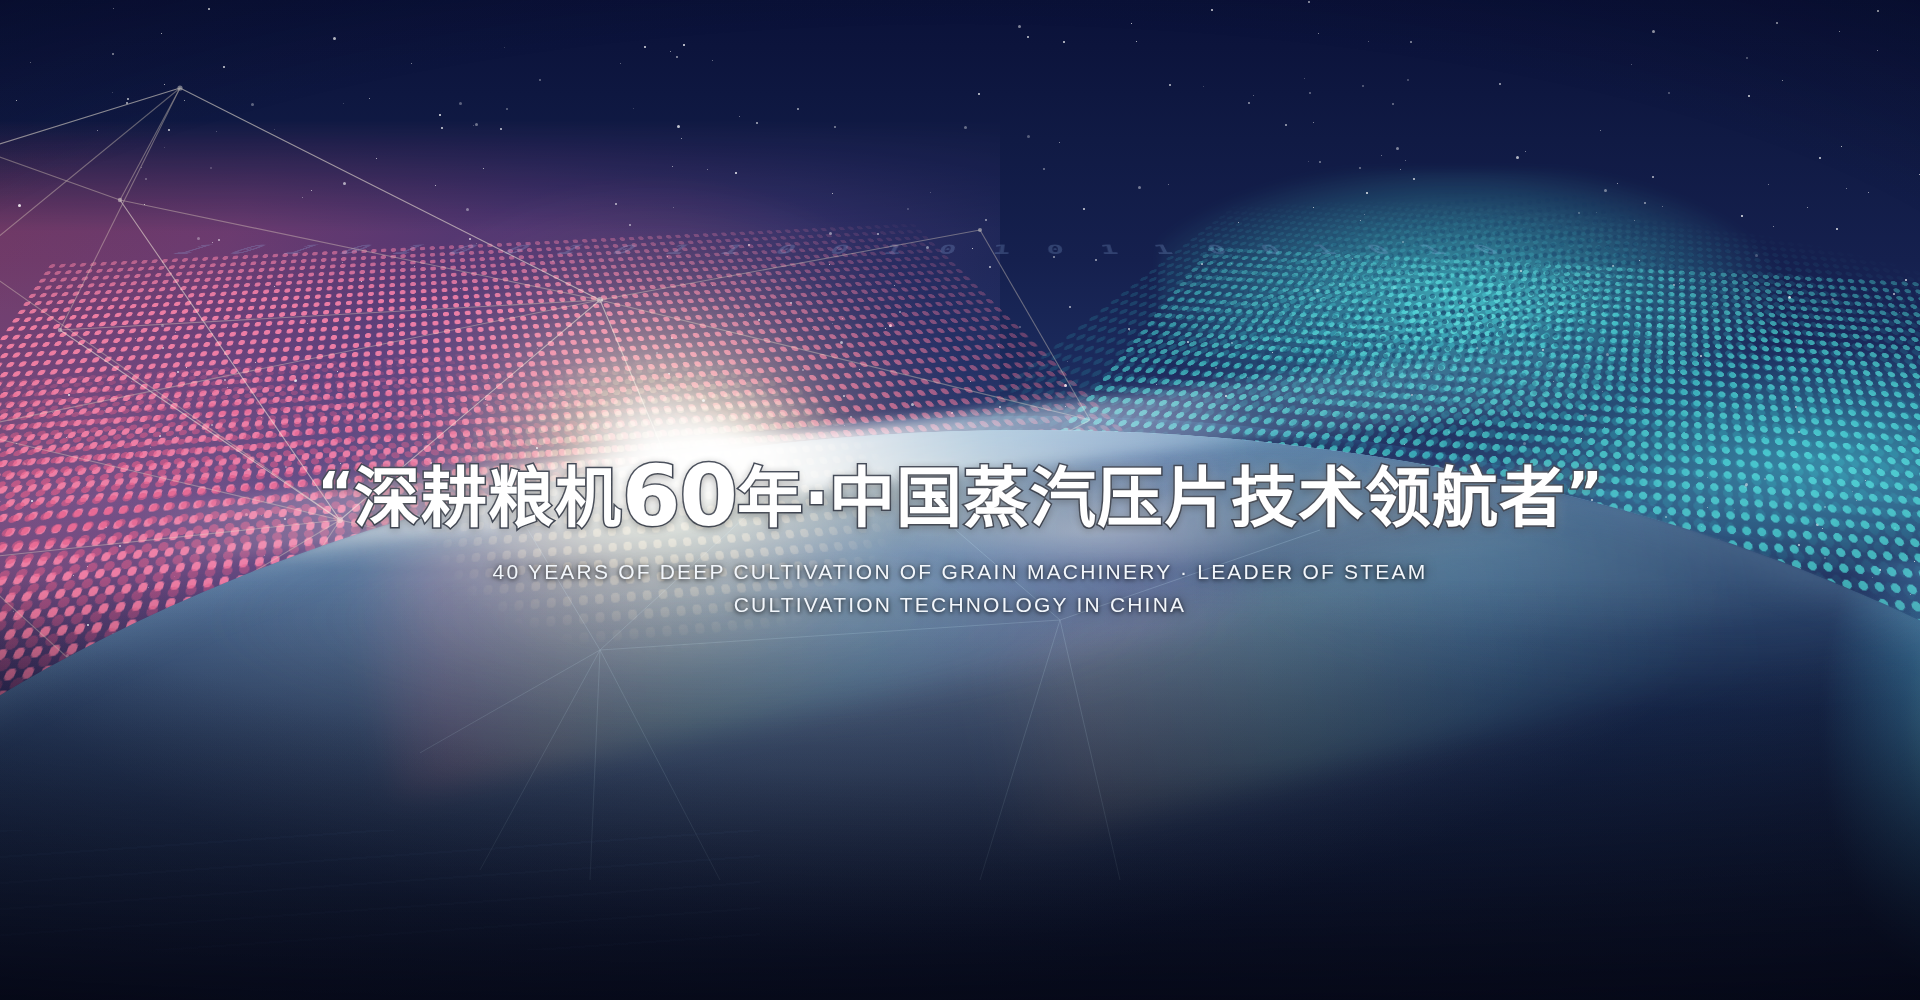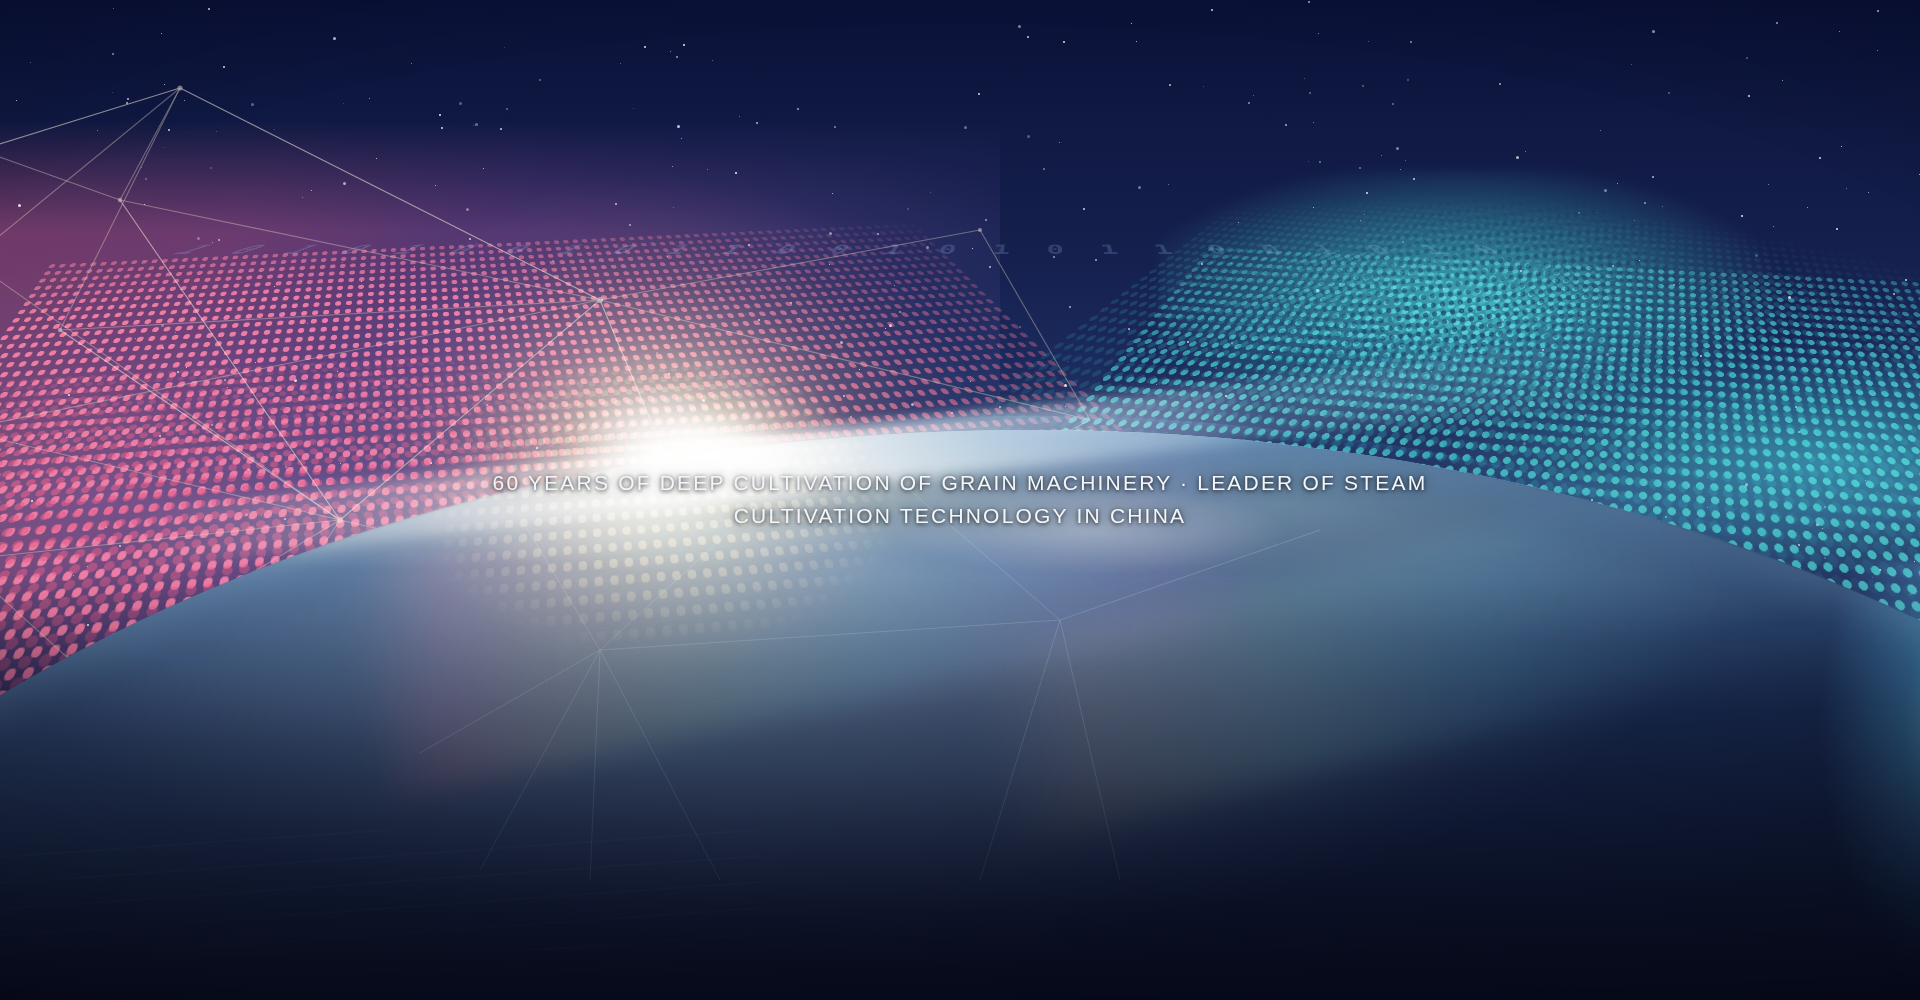--- a/index.html
+++ b/index.html
@@ -995,20 +995,21 @@
   <div class="layer sun-core"></div>
   <div class="layer sun-streak"></div>
   <div class="layer prism"></div>
   <div class="layer prism2"></div>
   <div class="layer right-glow"></div>
 
   <div class="layer scan"></div>
   <div class="layer vignette"></div>
 
   <div class="copy">
+    <h1 class="headline"><span class="qm">“</span><span>深耕粮机</span><span class="num">60</span><span>年</span><span class="dot">·</span><span>中国蒸汽压片技术领航者</span><span class="qm">”</span></h1>
 
     <p class="sub">
-      <span class="line">60 YEARS OF DEEP CULTIVATION OF GRAIN MACHINERY · LEADER OF STEAM</span>
+      <span class="line">40 YEARS OF DEEP CULTIVATION OF GRAIN MACHINERY · LEADER OF STEAM</span>
       <span class="line">CULTIVATION TECHNOLOGY IN CHINA</span>
     </p>
   </div>
 
 </div>
 
 </body></html>

